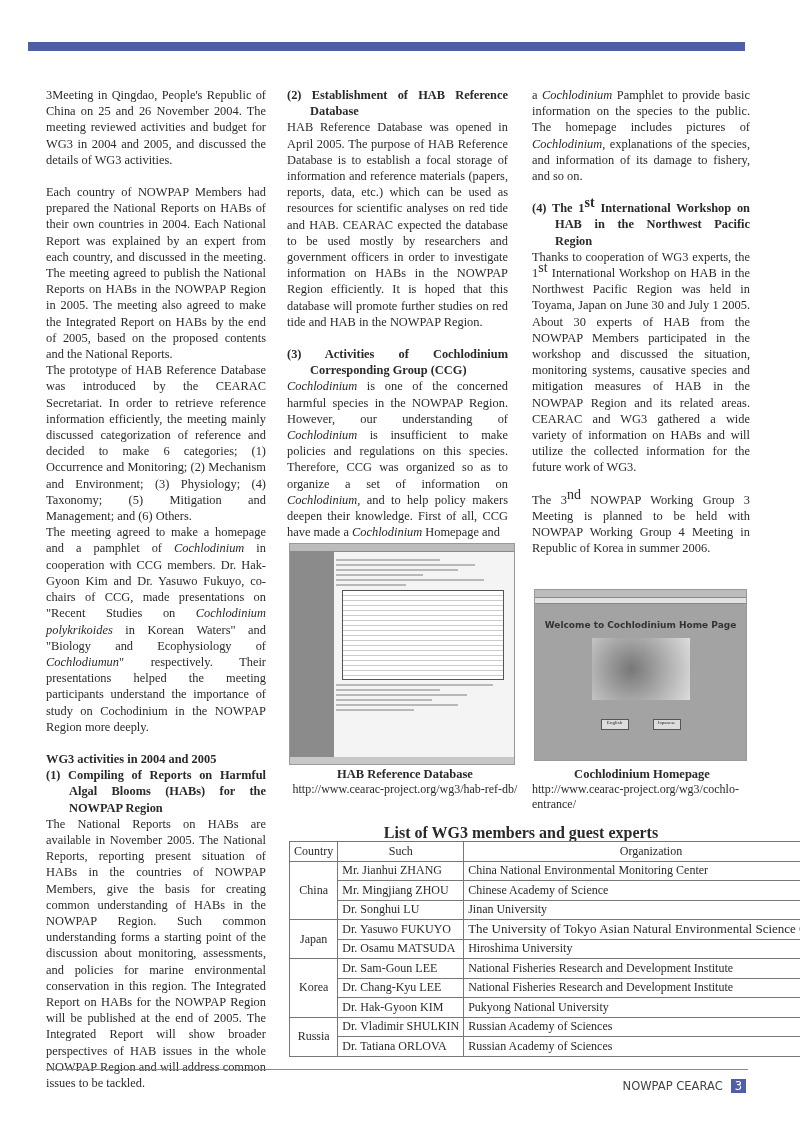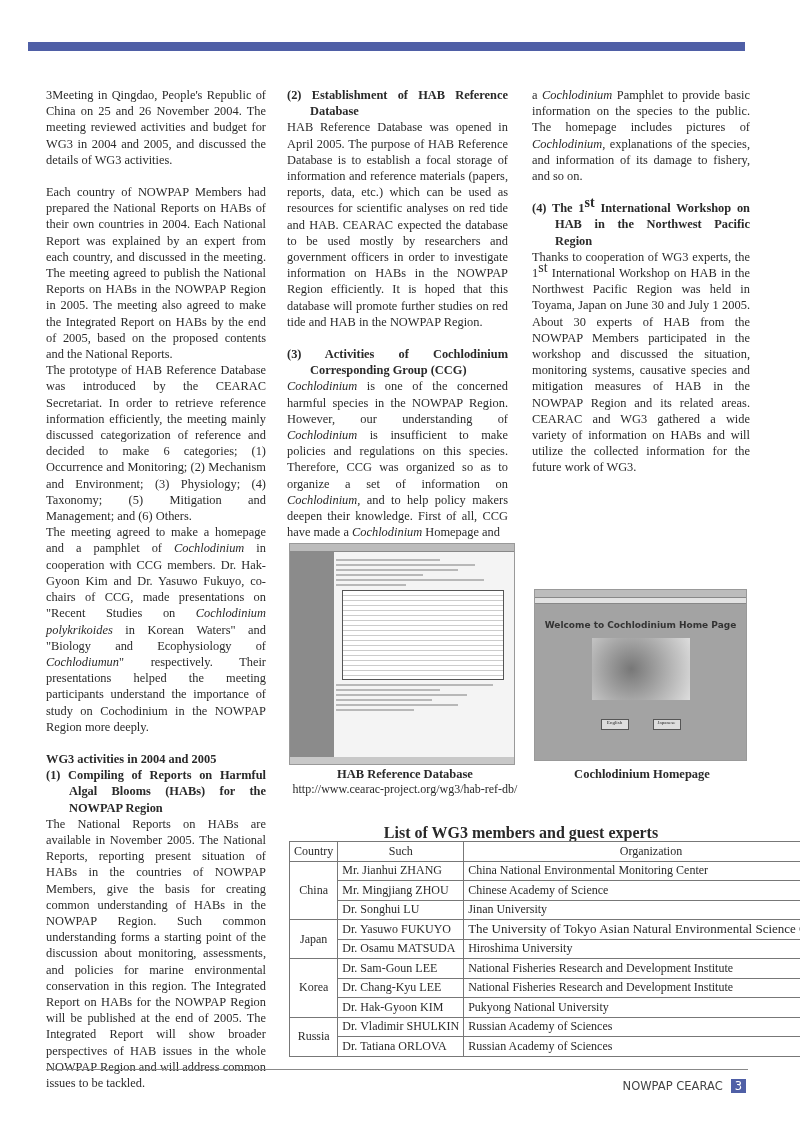--- a/index.html
+++ b/index.html
@@ -73,20 +73,21 @@
   <p class="h hang">(3) Activities of Cochlodinium Corresponding Group (CCG)</p>
   <p><i>Cochlodinium</i><span> is one of the concerned harmful species in the NOWPAP Region. However, our understanding of </span><i>Cochlodinium</i><span> is insufficient to make policies and regulations on this species. Therefore, CCG was organized so as to organize a set of information on </span><i>Cochlodinium</i><span>, and to help policy makers deepen their knowledge. First of all, CCG have made a </span><i>Cochlodinium</i><span> Homepage and</span></p>
 </div>
 
 <div class="col" id="col3">
   <p><span>a </span><i>Cochlodinium</i><span> Pamphlet to provide basic information on the species to the public. The homepage includes pictures of </span><i>Cochlodinium</i><span>, explanations of the species, and information of its damage to fishery, and so on.</span></p>
   <div class="gap"></div>
   <p class="h hang"><span>(4) The 1</span><sup>st</sup><span> International Workshop on HAB in the Northwest Pacific Region</span></p>
   <p><span>Thanks to cooperation of WG3 experts, the 1</span><sup>st</sup><span> International Workshop on HAB in the Northwest Pacific Region was held in Toyama, Japan on June 30 and July 1 2005. About 30 experts of HAB from the NOWPAP Members participated in the workshop and discussed the situation, monitoring systems, causative species and mitigation measures of HAB in the NOWPAP Region and its related areas. CEARAC and WG3 gathered a wide variety of information on HABs and will utilize the collected information for the future work of WG3.</span></p>
   <div class="gap"></div>
+  <p><span>The 3</span><sup>nd</sup><span> NOWPAP Working Group 3 Meeting is planned to be held with NOWPAP Working Group 4 Meeting in Republic of Korea in summer 2006.</span></p>
 </div>
 
 <div class="shot" id="shot-db">
   <div class="win-bar"></div>
   <div class="db-side"></div>
   <div class="db-main">
     <div class="line" style="width:60%"></div>
       <div class="line" style="width:80%"></div>
       <div class="line" style="width:70%"></div>
     <div class="line" style="width:50%"></div>
@@ -112,20 +113,21 @@
   <div class="win-bar" style="background:#e2e2e2;height:5px;"></div>
   <div class="ch-title">Welcome to Cochlodinium Home Page</div>
   <div class="ch-photo"></div>
   <div class="ch-btns">
     <span>English</span>
     <span>Japanese</span>
   </div>
 </div>
 <div class="caption" id="cap-cochlo">
   <span class="ct">Cochlodinium Homepage</span>
+  <span>http://www.cearac-project.org/wg3/cochlo-entrance/</span>
 </div>
 
 <div id="table-title">List of WG3 members and guest experts</div>
 <table id="members">
   <thead>
     <tr>
       <th>Country</th>
       <th>Such</th>
       <th>Organization</th>
     </tr>

